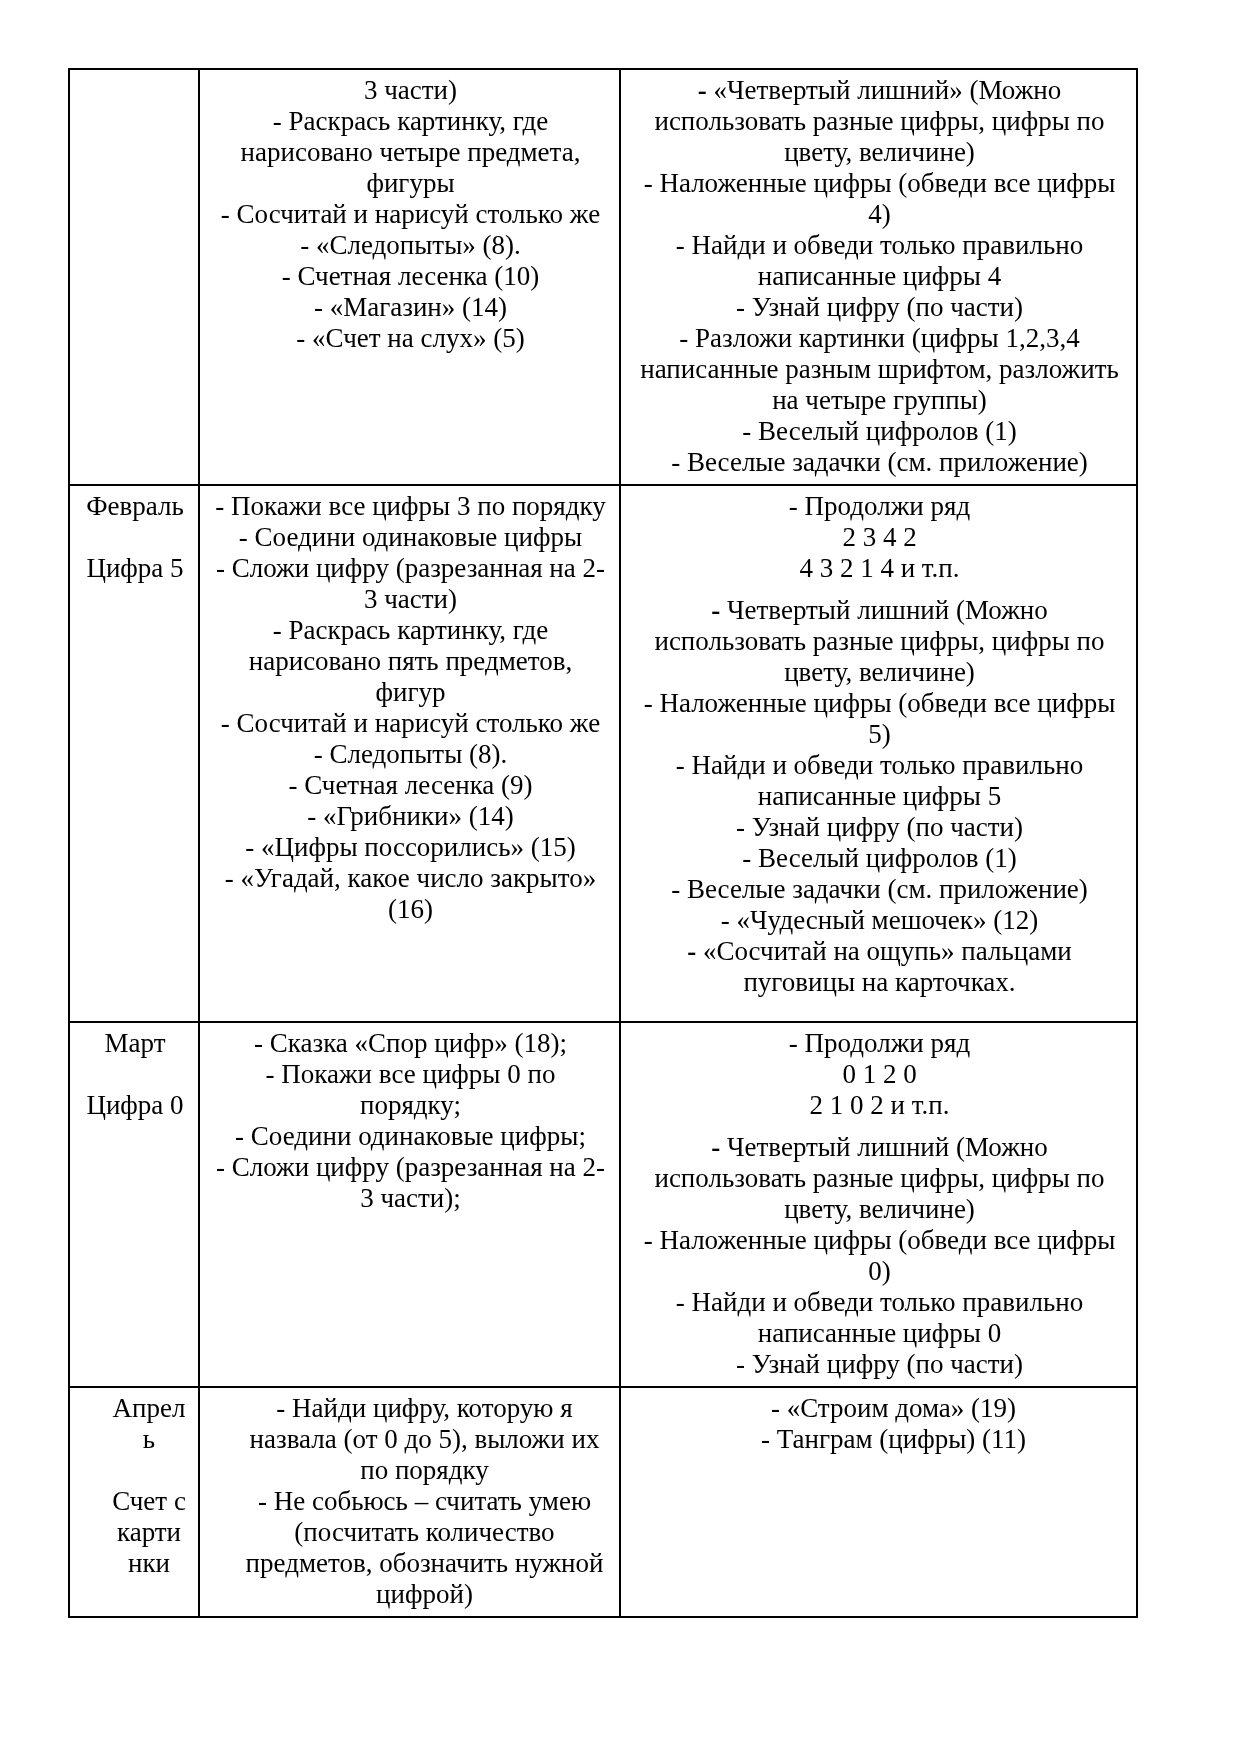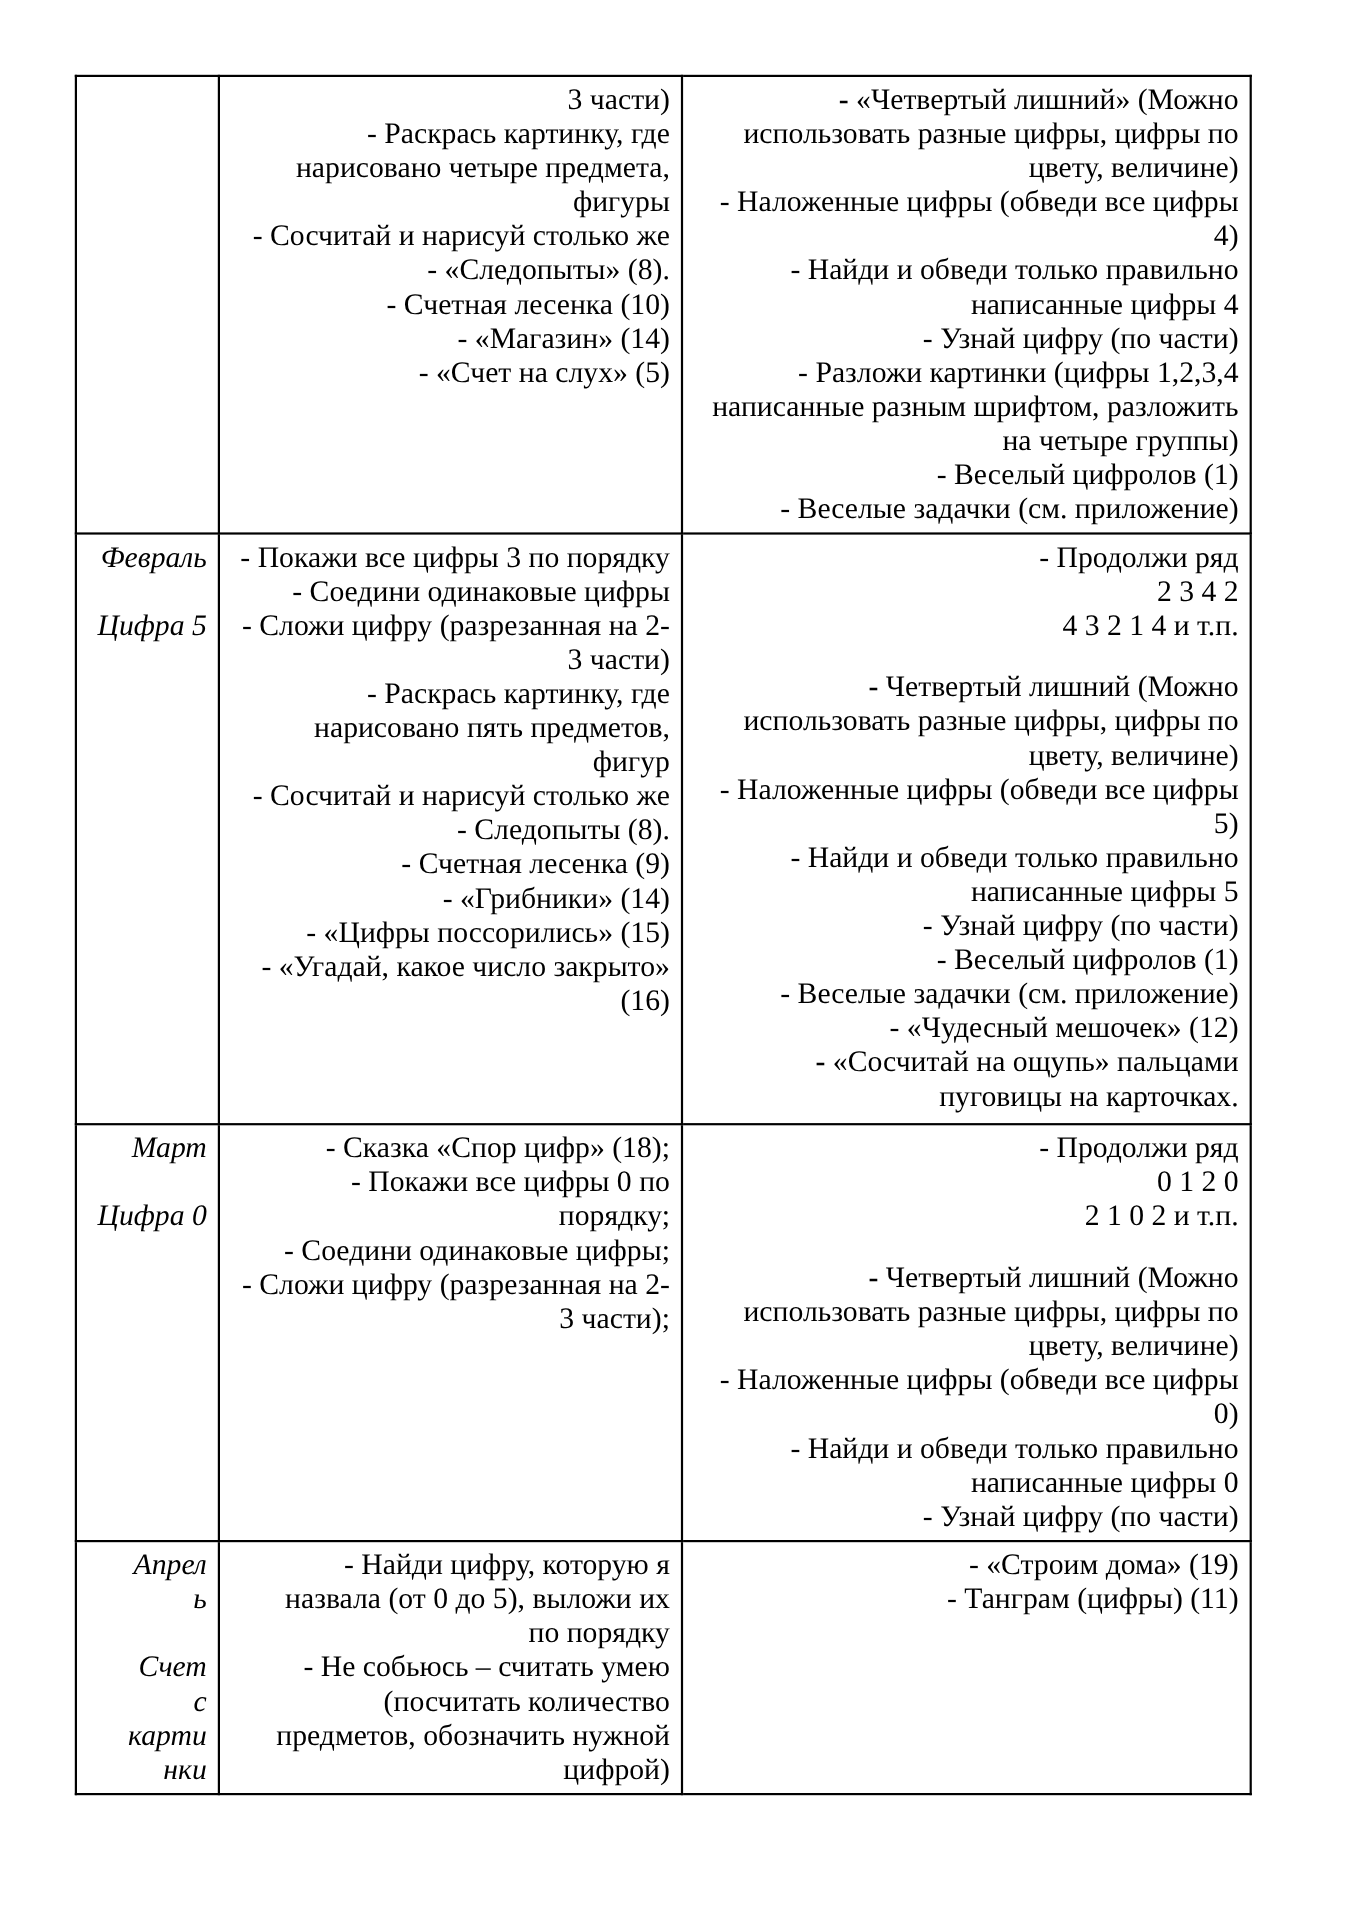--- a/index.html
+++ b/index.html
@@ -23,37 +23,36 @@
     width: 1068px;
     border-collapse: collapse;
     table-layout: fixed;
   }
   table.plan td {
     border: 2px solid #000000;
     vertical-align: top;
     padding: 5px 10px 6px 12px;
     font-size: 27px;
     line-height: 31px;
-    text-align: right;
+    text-align: center;
     word-wrap: break-word;
   }
   td.cell-month {
-    font-style: italic;
     overflow-wrap: break-word;
   }
   tr.r0 td { height: 385px; }
   tr.r1 td { height: 524px; }
   tr.r2 td { height: 334px; }
   tr.r3 td { height: 174px; padding-left: 40px; }
   p.para {
     margin: 0;
     padding: 0;
   }
   p.para.space-before {
-    margin-top: 25px;
+    margin-top: 11px;
   }
   b.dash {
     font-weight: bold;
   }
 </style>
 </head>
 <body>
 
 <div class="page">
   <table class="plan">

